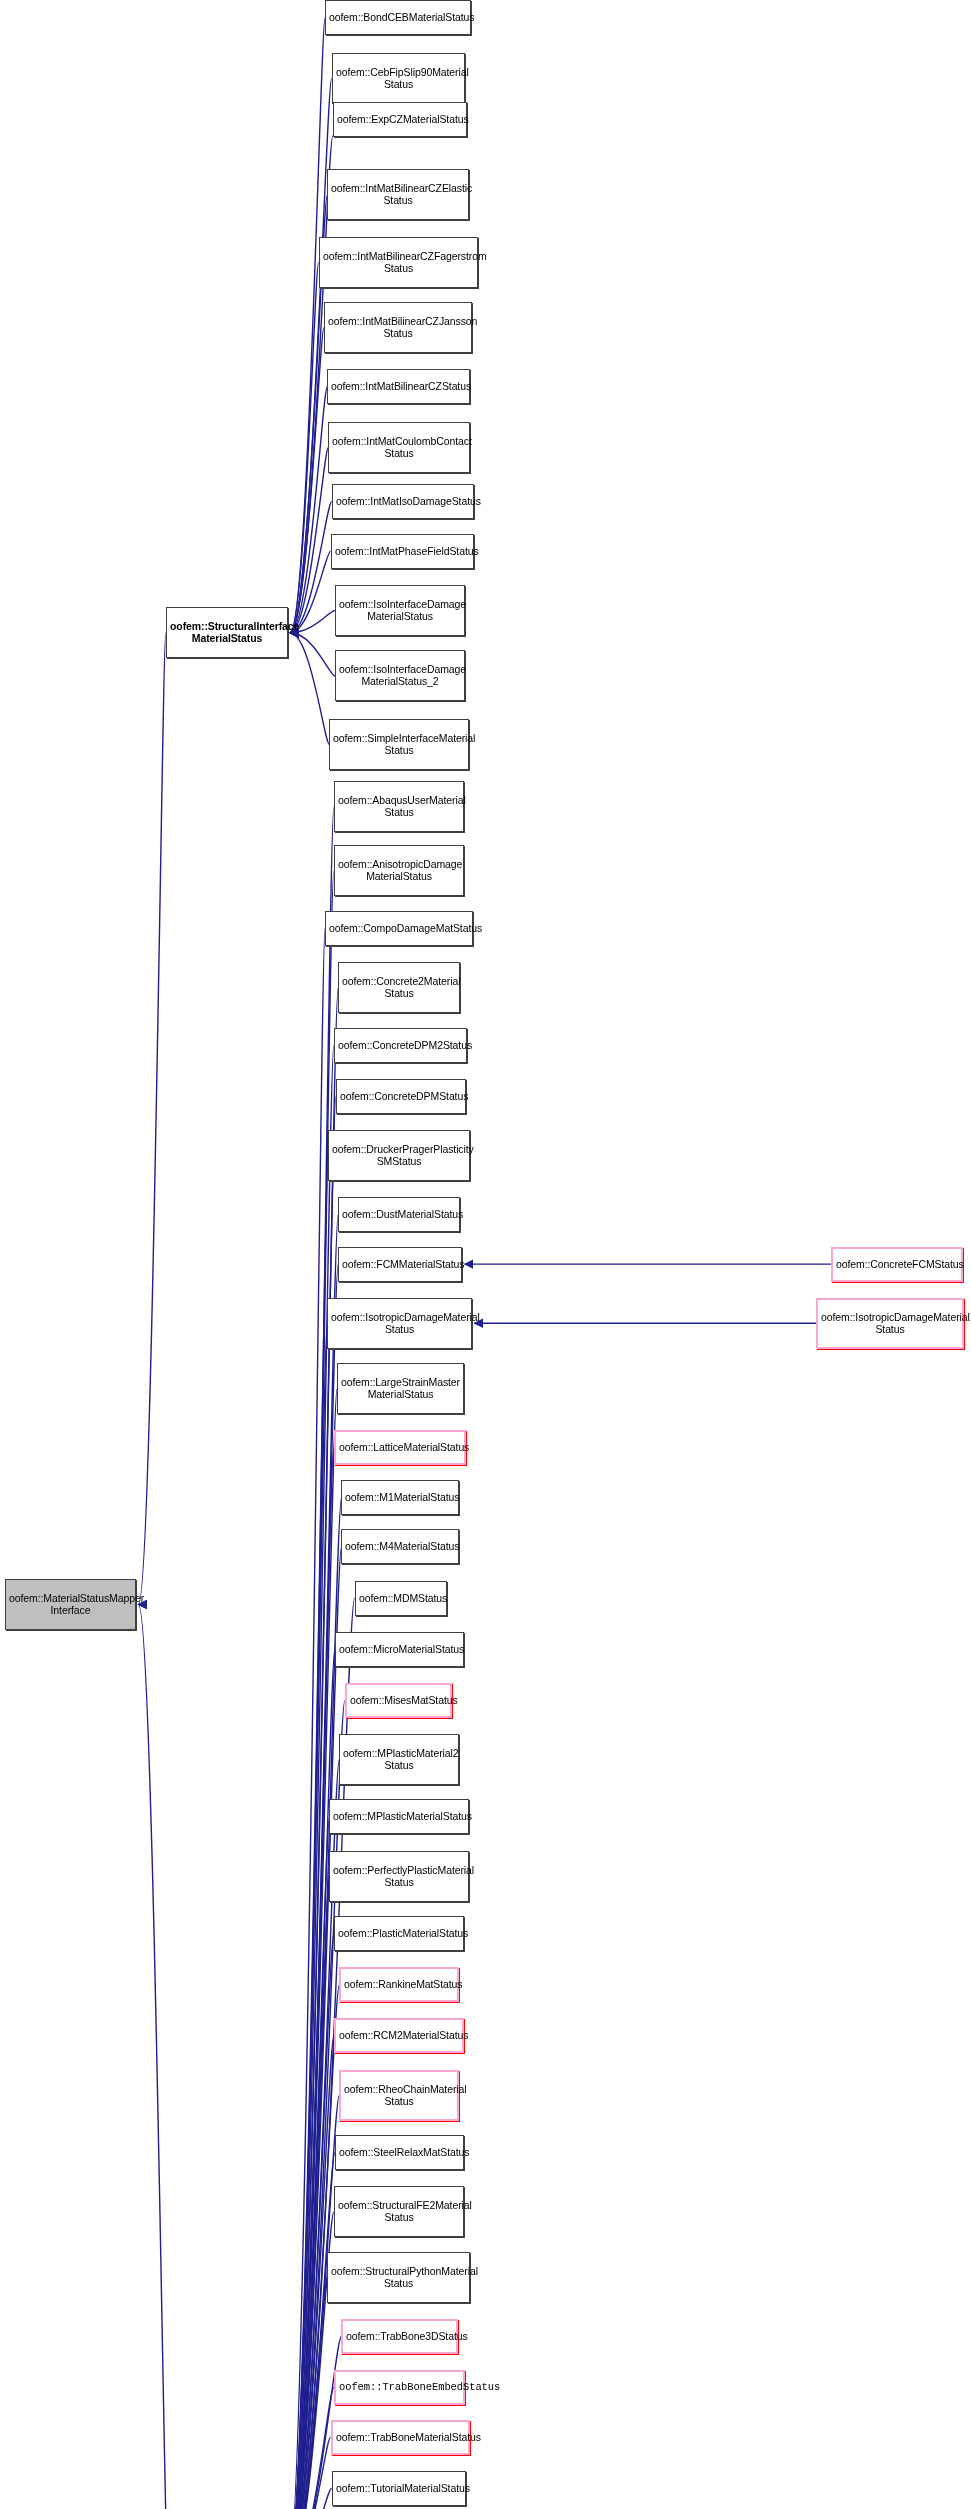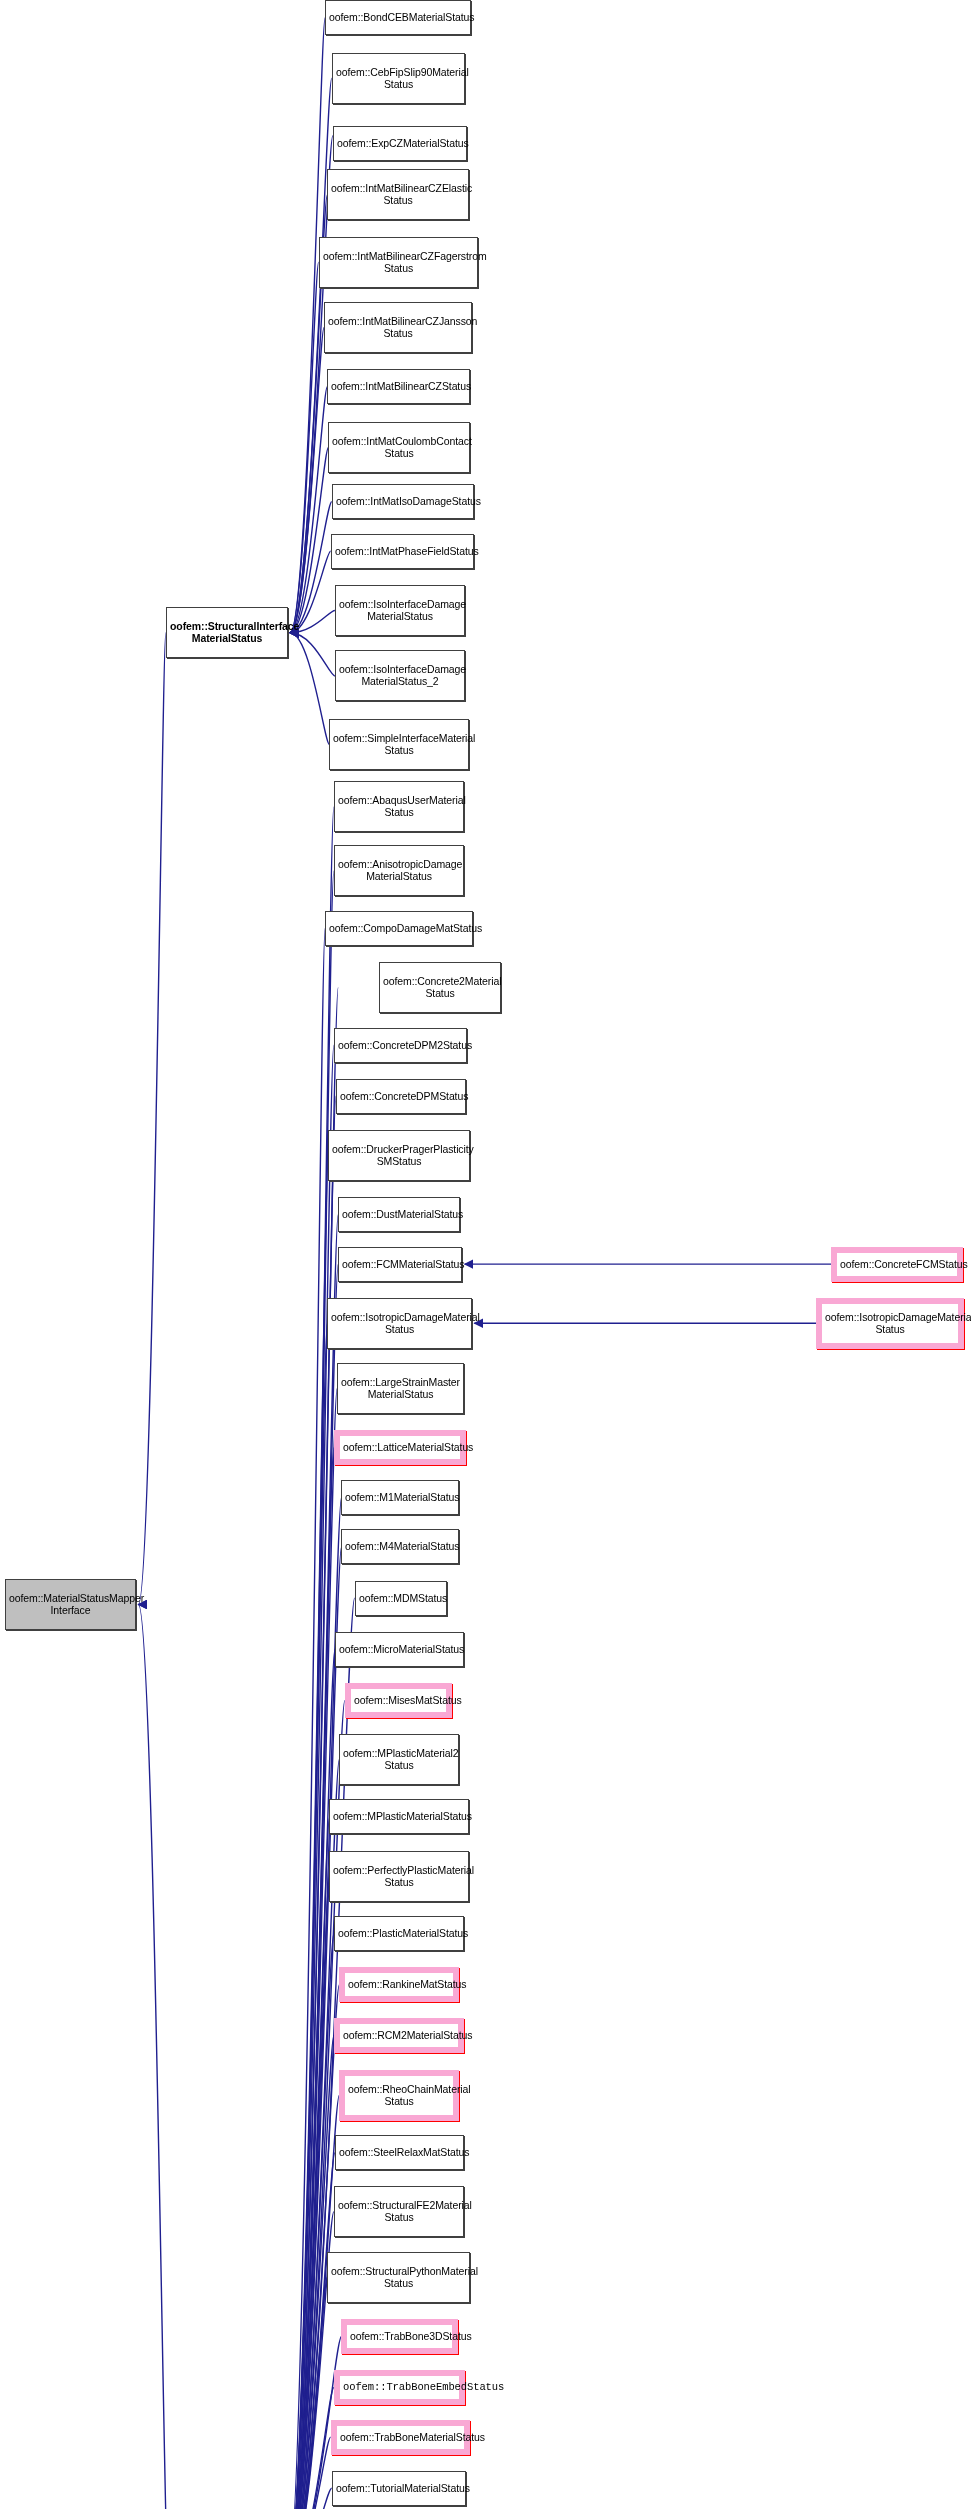--- a/index.html
+++ b/index.html
@@ -41,21 +41,21 @@
     box-shadow: 1px 1px 0 0 #404040;
     padding: 1px 3px;
     white-space: pre-line;
     letter-spacing: -0.1px;
   }
   .node.root {
     background: #bfbfbf;
     border: 1px solid #404040;
   }
   .node.red {
-    border: 6px solid #f9a8d4;
+    border: 2px solid #f9a8d4;
     box-shadow: 1px 1px 0 0 #ff0000;
     color: #000000;
   }
   .node-label {
     display: block;
     width: 100%;
     white-space: pre-line;
   }
 </style>
 </head>
@@ -117,21 +117,21 @@
       <path d="M 831.4 1264.1 L 464.6 1264.1" fill="none" stroke="#1f1f8f" stroke-width="1.4" marker-end="url(#arrow)"></path>
       <path d="M 816.1 1323.2 L 474.4 1323.2" fill="none" stroke="#1f1f8f" stroke-width="1.4" marker-end="url(#arrow)"></path>
     </svg>
 <div class="node root" style="left: 5px; top: 1579px; width: 131px; height: 51px;"><span class="node-label">oofem::MaterialStatusMapper
 Interface</span></div>
     <div class="node" style="left: 166px; top: 607px; width: 122px; height: 51px; font-weight: bold;"><span class="node-label">oofem::StructuralInterface
 MaterialStatus</span></div>
     <div class="node" style="left: 325px; top: 0px; width: 146px; height: 35px;"><span class="node-label">oofem::BondCEBMaterialStatus</span></div>
     <div class="node" style="left: 332px; top: 53px; width: 133px; height: 51px;"><span class="node-label">oofem::CebFipSlip90Material
 Status</span></div>
-    <div class="node" style="left: 333px; top: 126px; width: 134px; height: 35px;"><span class="node-label">oofem::ExpCZMaterialStatus</span></div>
+    <div class="node" style="left: 333px; top: 102px; width: 134px; height: 35px;"><span class="node-label">oofem::ExpCZMaterialStatus</span></div>
     <div class="node" style="left: 327px; top: 169px; width: 142px; height: 51px;"><span class="node-label">oofem::IntMatBilinearCZElastic
 Status</span></div>
     <div class="node" style="left: 319px; top: 237px; width: 159px; height: 51px;"><span class="node-label">oofem::IntMatBilinearCZFagerstrom
 Status</span></div>
     <div class="node" style="left: 324px; top: 302px; width: 148px; height: 51px;"><span class="node-label">oofem::IntMatBilinearCZJansson
 Status</span></div>
     <div class="node" style="left: 327px; top: 369px; width: 143px; height: 35px;"><span class="node-label">oofem::IntMatBilinearCZStatus</span></div>
     <div class="node" style="left: 328px; top: 422px; width: 142px; height: 51px;"><span class="node-label">oofem::IntMatCoulombContact
 Status</span></div>
     <div class="node" style="left: 332px; top: 484px; width: 142px; height: 35px;"><span class="node-label">oofem::IntMatIsoDamageStatus</span></div>
@@ -140,21 +140,21 @@
 MaterialStatus</span></div>
     <div class="node" style="left: 335px; top: 650px; width: 130px; height: 51px;"><span class="node-label">oofem::IsoInterfaceDamage
 MaterialStatus_2</span></div>
     <div class="node" style="left: 329px; top: 719px; width: 140px; height: 51px;"><span class="node-label">oofem::SimpleInterfaceMaterial
 Status</span></div>
     <div class="node" style="left: 334px; top: 781px; width: 130px; height: 51px;"><span class="node-label">oofem::AbaqusUserMaterial
 Status</span></div>
     <div class="node" style="left: 334px; top: 845px; width: 130px; height: 51px;"><span class="node-label">oofem::AnisotropicDamage
 MaterialStatus</span></div>
     <div class="node" style="left: 325px; top: 911px; width: 148px; height: 35px;"><span class="node-label">oofem::CompoDamageMatStatus</span></div>
-    <div class="node" style="left: 338px; top: 962px; width: 122px; height: 51px; margin-left: 41px;"><span class="node-label">oofem::Concrete2Material
+    <div class="node" style="left: 338px; top: 962px; width: 122px; height: 51px;"><span class="node-label">oofem::Concrete2Material
 Status</span></div>
     <div class="node" style="left: 334px; top: 1028px; width: 133px; height: 35px;"><span class="node-label">oofem::ConcreteDPM2Status</span></div>
     <div class="node" style="left: 336px; top: 1079px; width: 130px; height: 35px;"><span class="node-label">oofem::ConcreteDPMStatus</span></div>
     <div class="node" style="left: 328px; top: 1130px; width: 142px; height: 51px;"><span class="node-label">oofem::DruckerPragerPlasticity
 SMStatus</span></div>
     <div class="node" style="left: 338px; top: 1197px; width: 122px; height: 35px;"><span class="node-label">oofem::DustMaterialStatus</span></div>
     <div class="node" style="left: 338px; top: 1247px; width: 124px; height: 35px;"><span class="node-label">oofem::FCMMaterialStatus</span></div>
     <div class="node" style="left: 327px; top: 1298px; width: 145px; height: 51px;"><span class="node-label">oofem::IsotropicDamageMaterial
 Status</span></div>
     <div class="node" style="left: 337px; top: 1363px; width: 127px; height: 51px;"><span class="node-label">oofem::LargeStrainMaster

